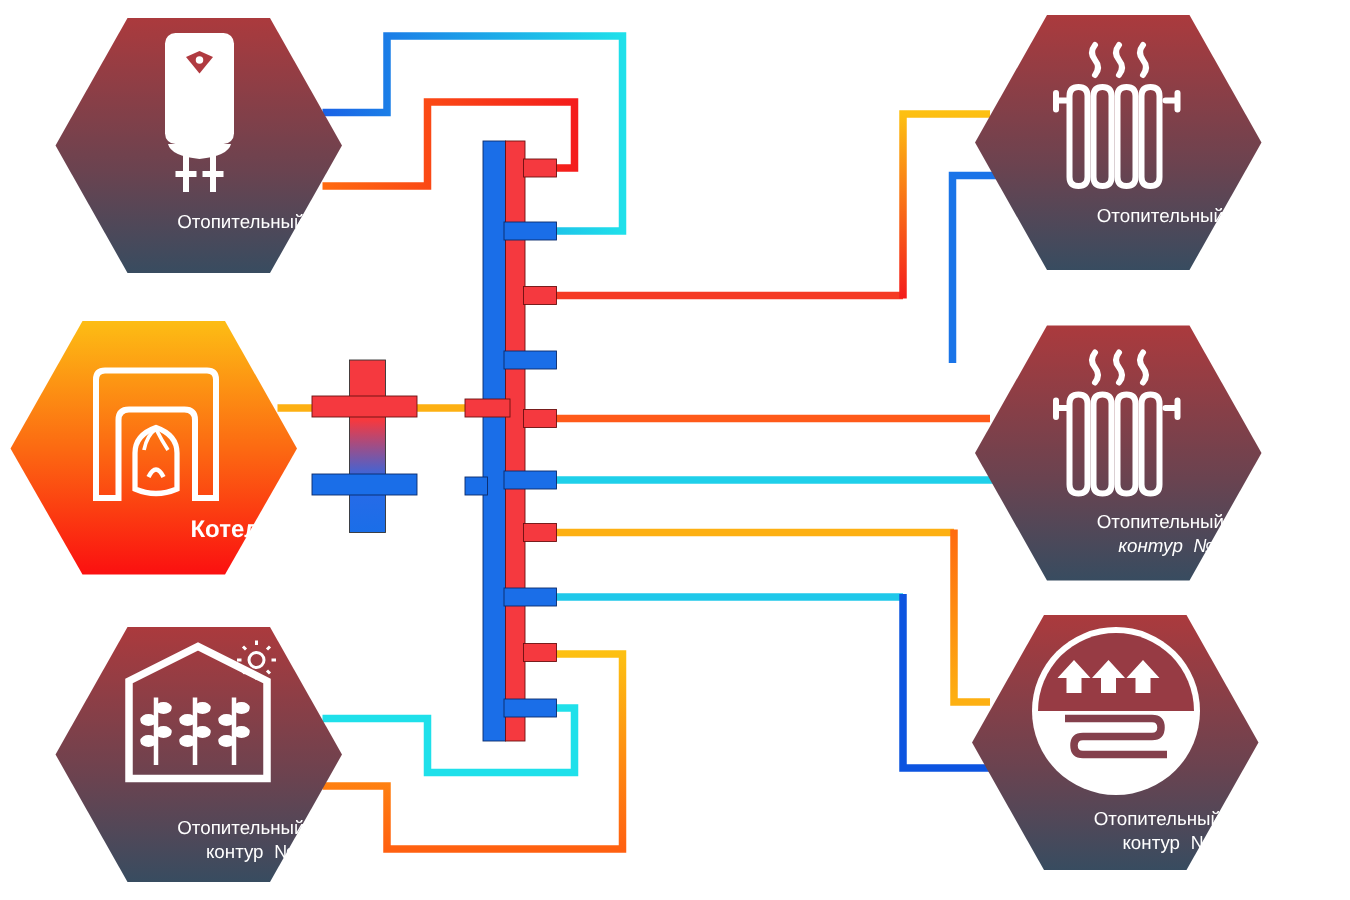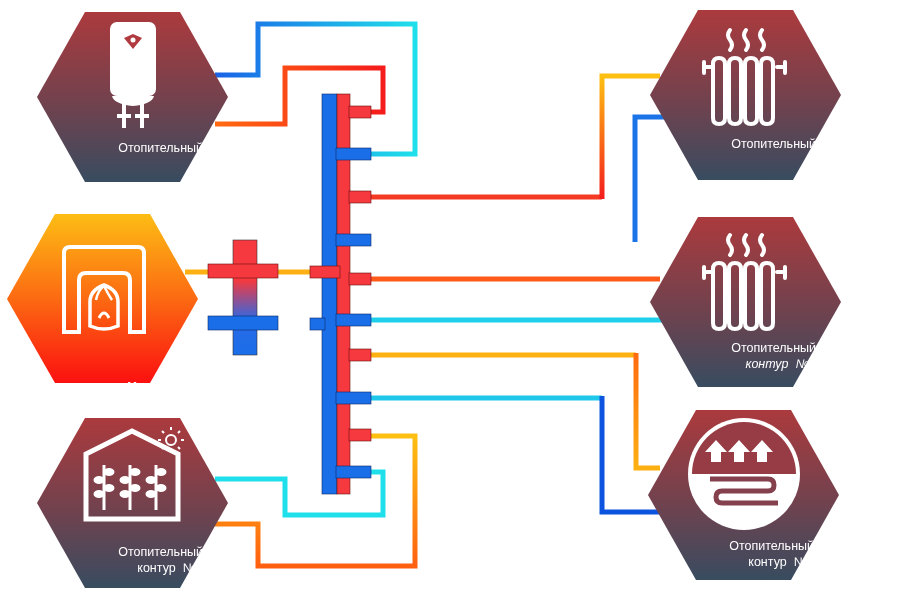--- a/index.html
+++ b/index.html
@@ -197,21 +197,21 @@
       <path d="M757,462 v-10 h-6 l11,-12 l11,12 h-6 v10 z"></path>
     </g>
     <path d="M696,480 A52,52 0 0 0 792,480 Z" fill="#ffffff"></path>
     <path d="M710,479 H768 Q774,479 774,485 Q774,491 768,491 H722 Q716,491 716,497 Q716,503 722,503 H778" fill="none" stroke="#84404c" stroke-width="5"></path>
   </g>
 </svg>
 
 <div class="lbl" style="left:63px;top:140px;">
   <div>Отопительный</div>
 </div>
-<div class="lbl" style="left:33px;top:346px;font-weight:bold;font-size:16px;margin-top:35px;">
+<div class="lbl" style="left:33px;top:346px;font-weight:bold;font-size:16px;">
   <div>Котел</div>
 </div>
 <div class="lbl" style="left:63px;top:544px;">
   <div>Отопительный</div>
   <div style="white-space:pre;">контур  №3</div>
 </div>
 <div class="lbl" style="left:676px;top:136px;">
   <div>Отопительный</div>
   <div style="white-space:pre;margin-top:24px;">контур  №2</div>
 </div>

